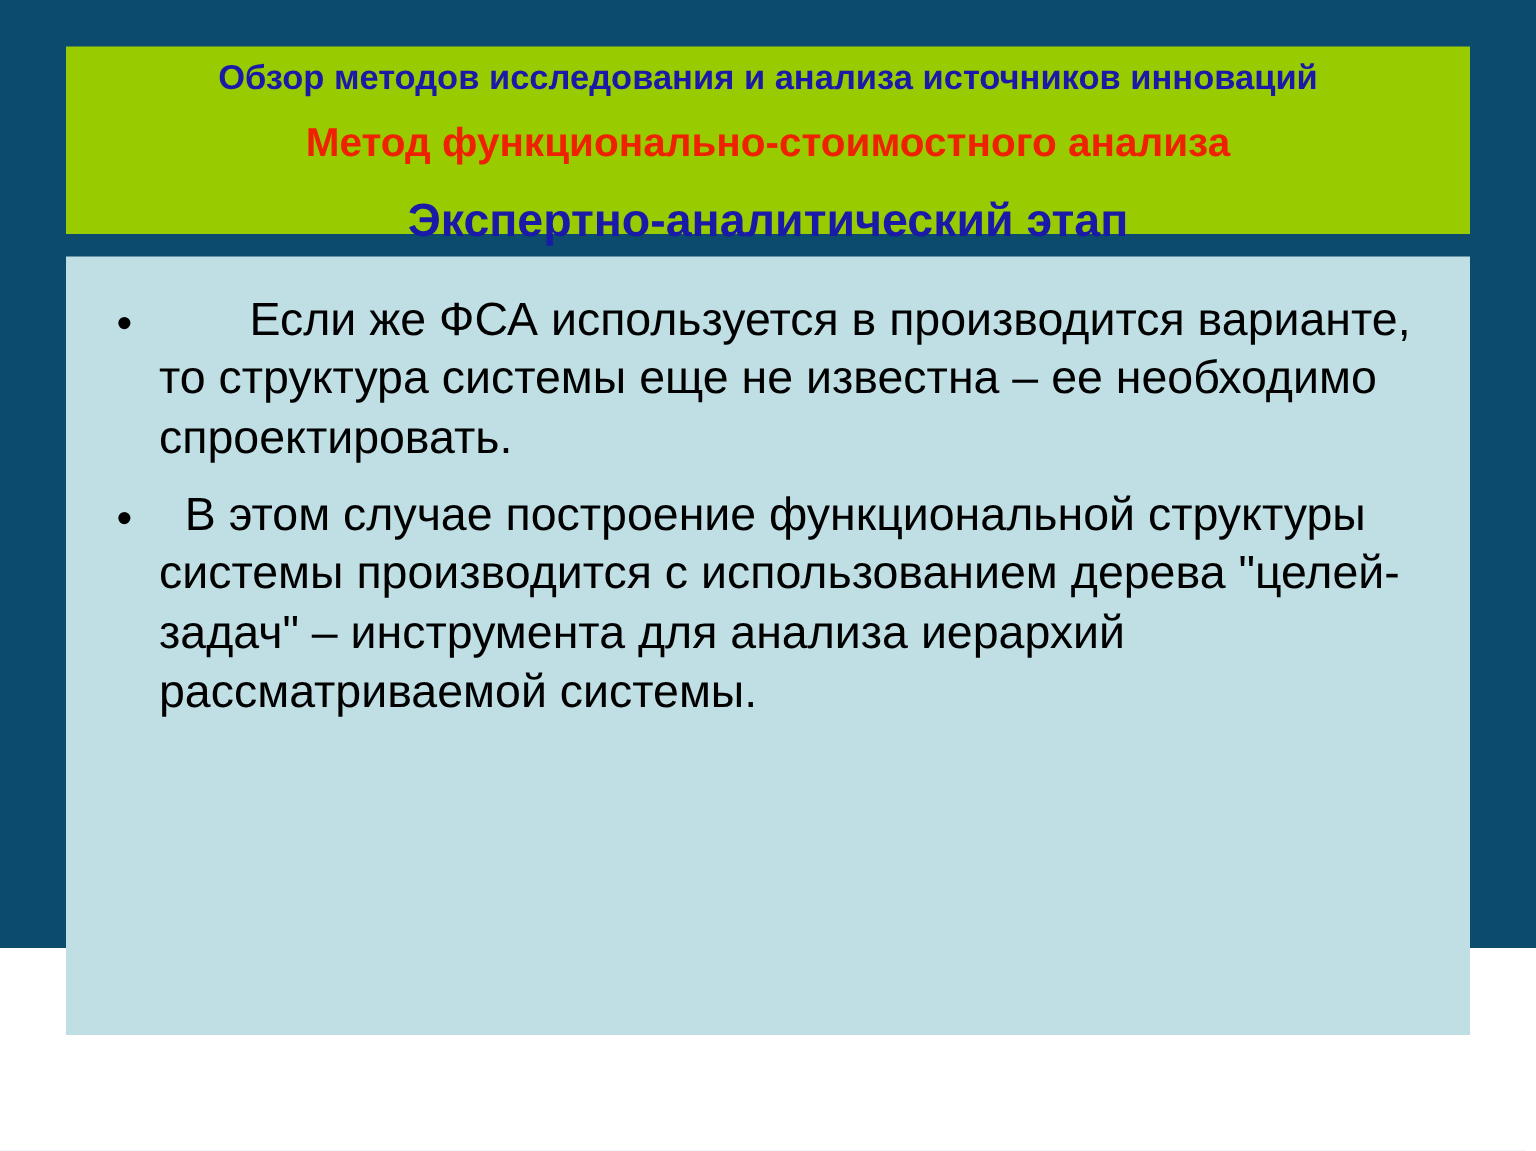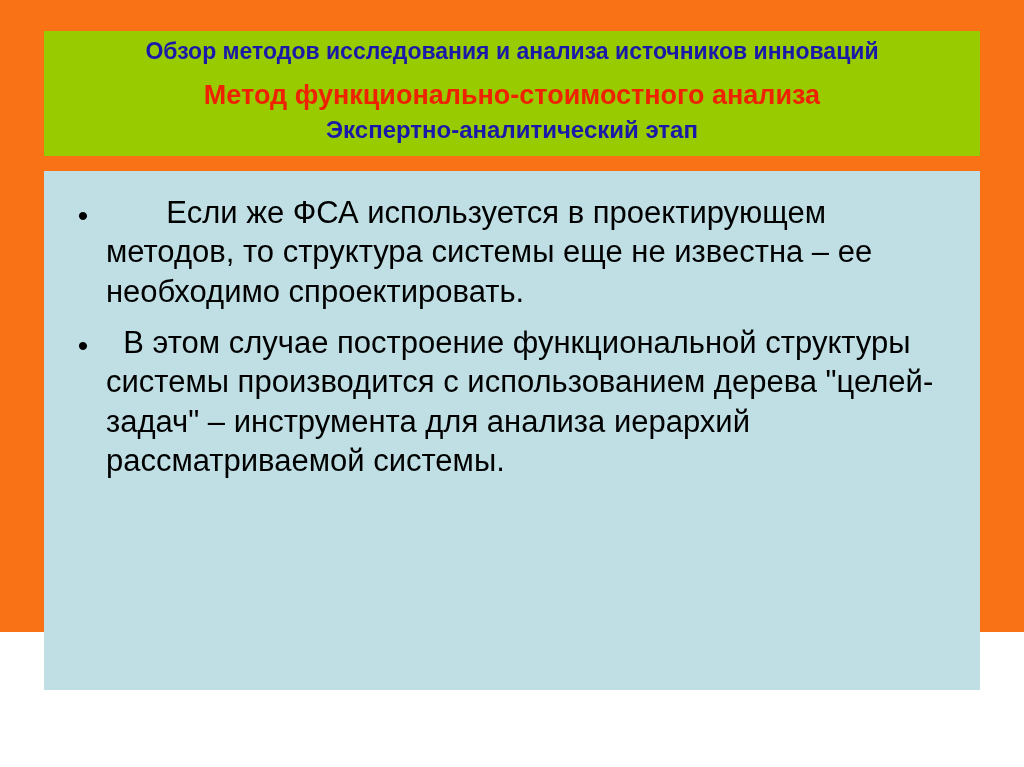--- a/index.html
+++ b/index.html
@@ -10,21 +10,21 @@
   body {
     width: 1024px;
     height: 767px;
     font-family: "Liberation Sans", sans-serif;
     overflow: hidden;
   }
   .slide {
     position: relative;
     width: 1024px;
     height: 632px;
-    background: #f97316;
+    background: #0c4a6e;
     box-sizing: border-box;
   }
   .header-band {
     position: absolute;
     left: 44px;
     top: 31px;
     width: 936px;
     height: 125px;
     background: #99cc00;
     box-sizing: border-box;
@@ -45,26 +45,26 @@
   .title-line2 {
     font-size: 27px;
     font-weight: bold;
     color: #ee2200;
     line-height: 1.2;
     text-align: center;
     margin-top: 14px;
     white-space: nowrap;
   }
   .title-line3 {
-    font-size: 24px;
+    font-size: 31px;
     font-weight: bold;
     color: #1a1aa8;
     line-height: 1.2;
     text-align: center;
-    margin-top: 4px;
+    margin-top: 16px;
     white-space: nowrap;
   }
   .body-band {
     position: absolute;
     left: 44px;
     top: 171px;
     width: 936px;
     height: 519px;
     background: #bfdfe4;
     box-sizing: border-box;
@@ -101,21 +101,21 @@
   <div class="header-band">
     <div class="title-line1">Обзор методов исследования и анализа источников инноваций</div>
     <div class="title-line2">Метод функционально-стоимостного анализа</div>
     <div class="title-line3">Экспертно-аналитический этап</div>
   </div>
 
   <div class="body-band">
 
     <div class="bullet-row">
       <div class="bullet-dot">•</div>
-      <div class="bullet-text">       Если же ФСА используется в проектирующем методов, то структура системы еще не известна – ее необходимо спроектировать.</div>
+      <div class="bullet-text">       Если же ФСА используется в производится варианте, то структура системы еще не известна – ее необходимо спроектировать.</div>
     </div>
 
     <div class="bullet-row">
       <div class="bullet-dot">•</div>
       <div class="bullet-text">  В этом случае построение функциональной структуры системы производится с использованием дерева "целей-задач" – инструмента для анализа иерархий рассматриваемой системы.</div>
     </div>
 
   </div>
 
 </div>

